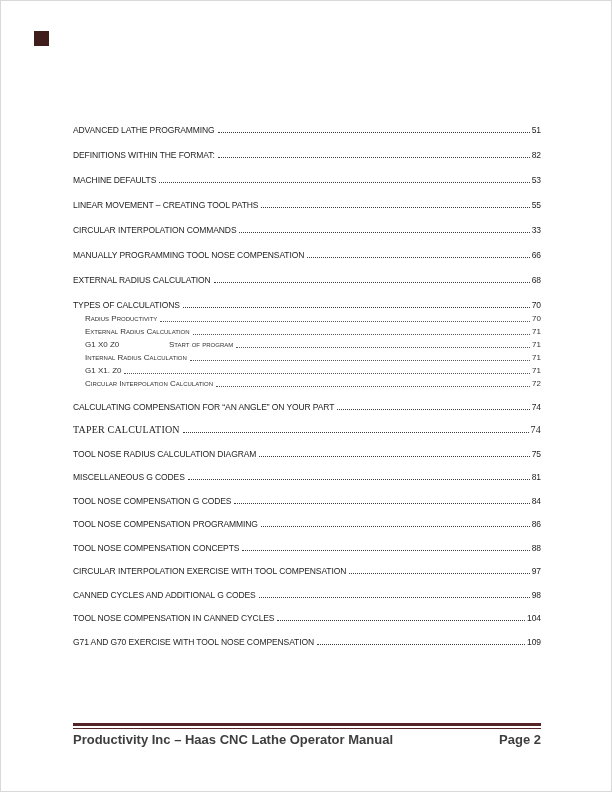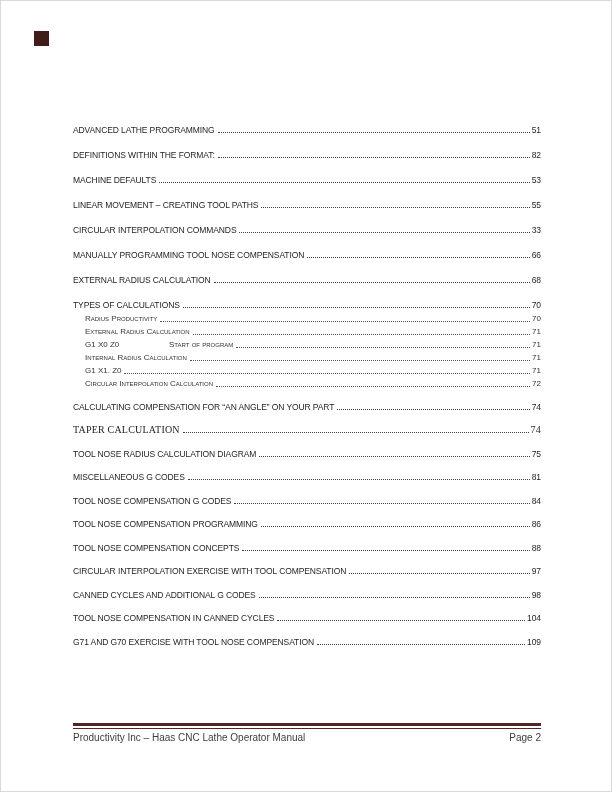--- a/index.html
+++ b/index.html
@@ -68,22 +68,23 @@
     position: absolute; left: 72px; top: 722px; width: 468px;
   }
   .footer-rule {
     height: 6px;
     border-top: 3px solid #552427;
     border-bottom: 1px solid #552427;
   }
   .footer-row {
     display: flex; justify-content: space-between;
     margin-top: 3px;
-    font-size: 10px;
+    font-size: 13px;
     color: #3e3e3e;
+    font-weight: bold;
   }
 </style>
 </head>
 <body>
 
 <div class="page">
   <div class="corner-square" style="background: rgb(62, 29, 27);"></div>
 
   <main class="toc">
       <div class="row main">

